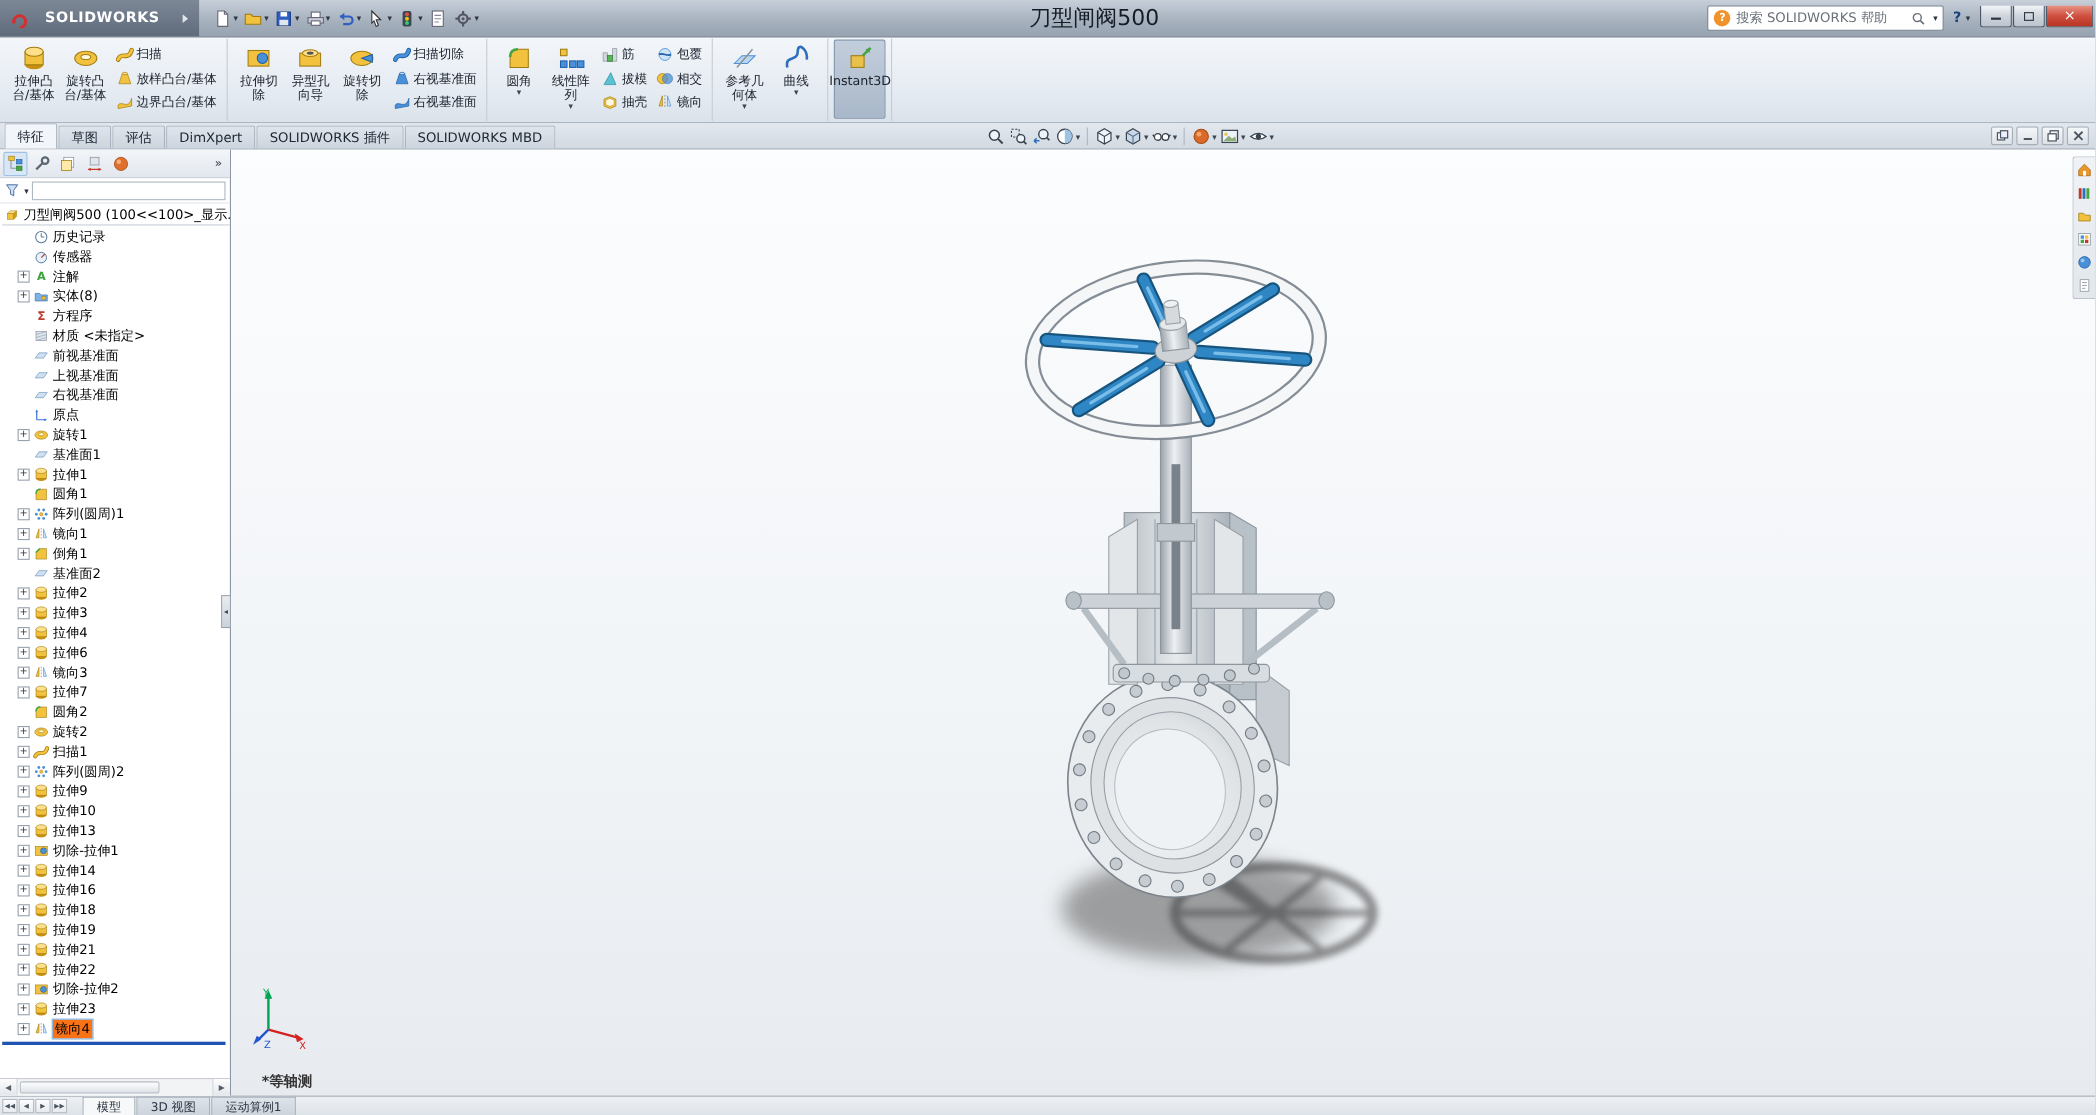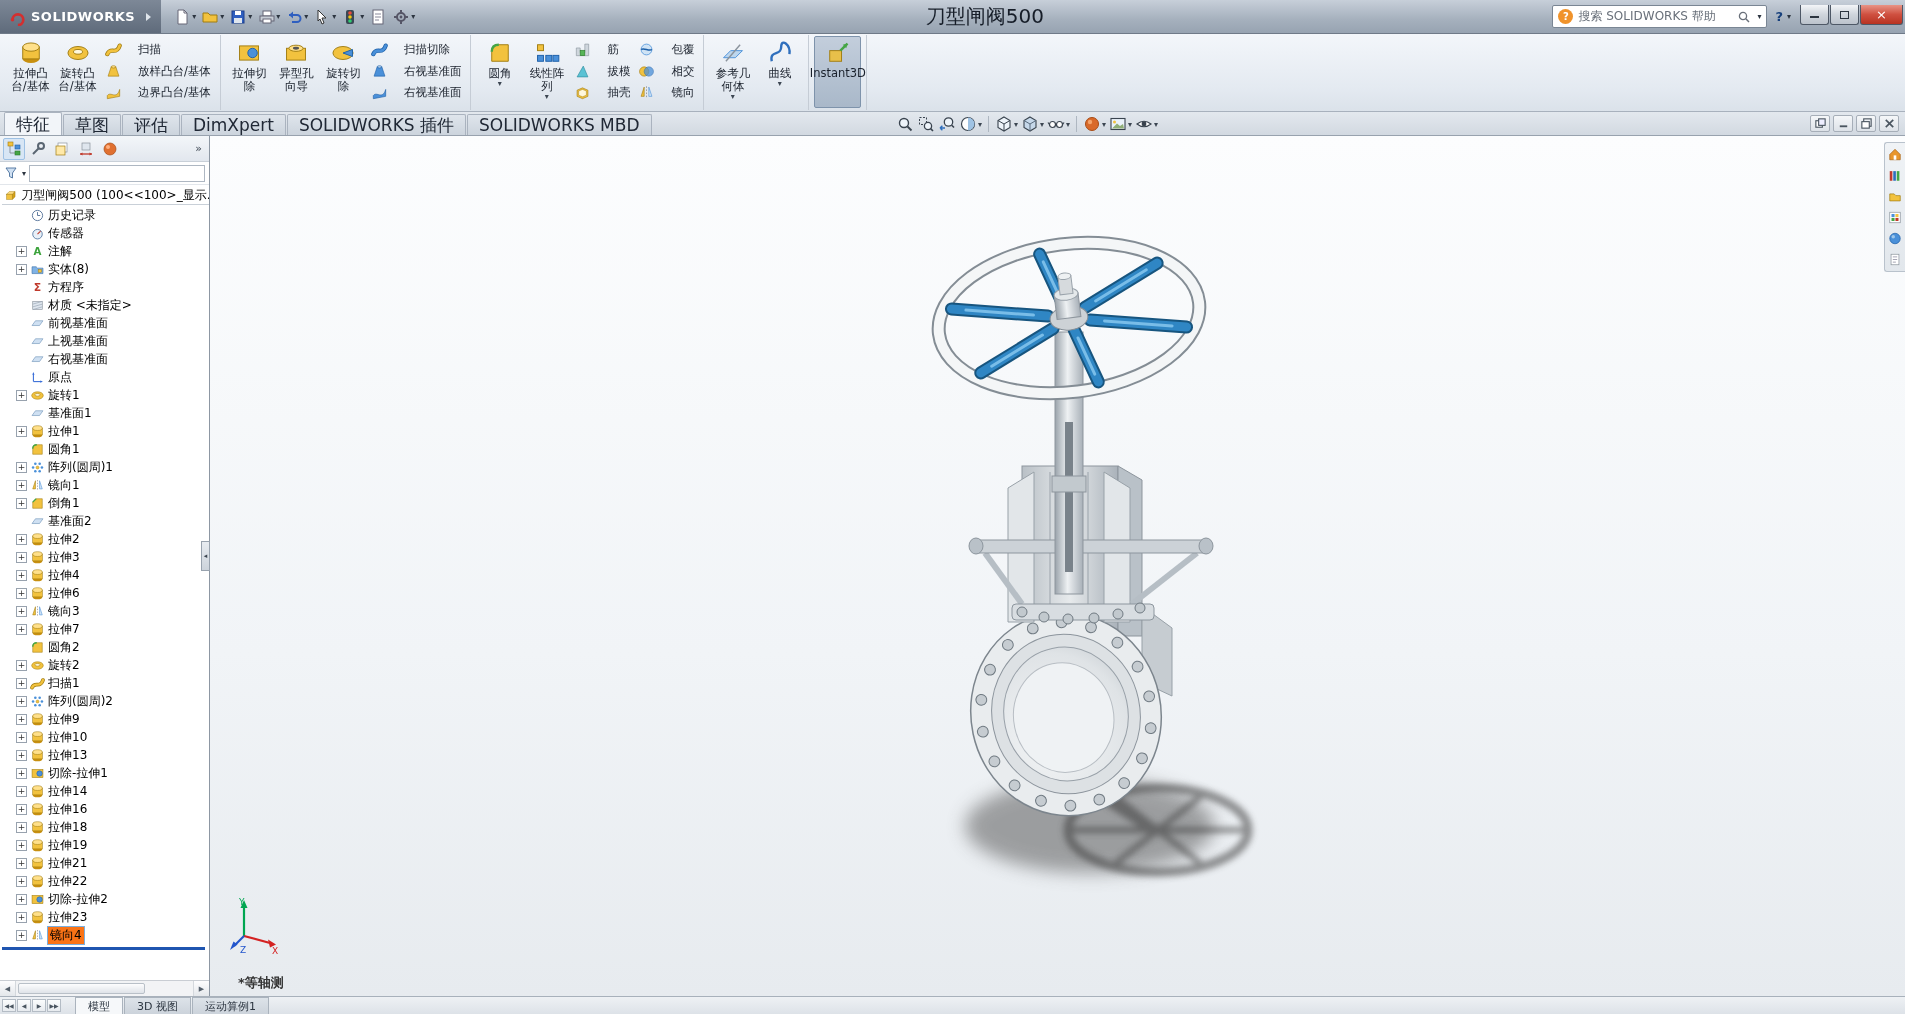--- a/index.html
+++ b/index.html
@@ -1,20 +1,20 @@
 <!DOCTYPE html>
 <html><head>
 <meta charset="utf-8">
 <style>
 *{box-sizing:border-box;margin:0;padding:0}
 html,body{margin:0;background:#cfd5dc}
 #app{position:relative;width:1905px;height:1014px;overflow:hidden;font-family:"DejaVu Sans","Liberation Sans",sans-serif;font-size:13px;background:#dfe3e9}
 
 .titlebar{height:34px;display:flex;align-items:center;background:linear-gradient(#c7cfd9,#a5b0bd 60%,#97a3b1);border-bottom:1px solid #6f7a88;position:relative;z-index:6}
-.logo{display:flex;align-items:center;gap:5px;height:100%;padding:0 10px 0 8px;background:linear-gradient(#7d8897,#5f6b7b);color:#fff;font-weight:bold;font-size:13px;letter-spacing:.5px}
+.logo{display:flex;align-items:center;gap:15px;height:100%;padding:0 10px 0 8px;background:linear-gradient(#7d8897,#5f6b7b);color:#fff;font-weight:bold;font-size:13px;letter-spacing:.5px}
 .menu-arrow{width:0;height:0;border-left:5px solid #dfe5eb;border-top:4px solid transparent;border-bottom:4px solid transparent;margin-left:6px}
 .qat{display:flex;align-items:center;margin-left:10px;gap:1px}
 .qbtn{display:flex;align-items:center;padding:2px;border-radius:2px;cursor:default}
 .qcaret{font-size:8px;color:#2c3540;margin-left:1px}
 .tb-title{flex:1;text-align:center;font-size:20px;color:#161d28}
 .tb-right{display:flex;align-items:center;gap:8px;padding-right:2px}
 .searchbox{width:215px;height:23px;background:#fff;border:1px solid #7a8694;border-radius:2px;display:flex;align-items:center;gap:5px;padding:0 5px;font-size:12px;color:#69707a}
 .sbadge{width:15px;height:15px;border-radius:50%;background:#f0932b;color:#fff;font-size:10px;font-weight:bold;display:flex;align-items:center;justify-content:center;flex:0 0 15px}
 .sb-text{flex:1;overflow:hidden;white-space:nowrap}
 .helpbtn{display:flex;align-items:center;gap:3px;font-size:13px;color:#17407c;font-weight:bold}
@@ -24,24 +24,24 @@
 .gl-min{display:block;width:9px;border-bottom:2px solid #2c3540;height:6px}
 .gl-max{display:block;width:9px;height:8px;border:1.5px solid #2c3540}
 
 .ribbon{position:absolute;top:34px;left:0;right:0;height:78px;background:linear-gradient(#f3f6fa,#e4eaf1 70%,#dbe2ea);border-bottom:1px solid #a8b1bd;display:flex;align-items:stretch;padding:1px 2px}
 .rgroup{display:flex;align-items:flex-start;padding:1px 5px;border-right:1px solid #c5ccd5}
 .bigbtn{width:47px;min-height:72px;display:flex;flex-direction:column;align-items:center;padding-top:3px;border:1px solid transparent;border-radius:2px;font-size:11.5px;line-height:13px;text-align:center;color:#1a212c}
 .bigbtn .blabel{white-space:pre-line;margin-top:1px}
 .bigbtn.active{background:linear-gradient(#c3cedc,#a9b8c9);border-color:#7e93ab}
 .bigbtn .caret{font-size:8px;color:#3c4652;line-height:7px}
 .smallcol{display:flex;flex-direction:column;justify-content:space-between;padding:5px 2px 7px;height:72px}
-.smallbtn{display:flex;align-items:center;gap:16px;font-size:11.5px;color:#1a212c;padding:0 2px;white-space:nowrap}
+.smallbtn{display:flex;align-items:center;gap:2px;font-size:11.5px;color:#1a212c;padding:0 2px;white-space:nowrap}
 
 .tabrow{position:absolute;top:112px;left:0;right:0;height:24px;background:linear-gradient(#e3e8ee,#d2d9e1);border-bottom:1px solid #98a2ae;display:flex;align-items:flex-end;padding-left:4px}
-.rtab{height:21px;display:flex;align-items:center;padding:0 11px;font-size:17px;color:#202835;border:1px solid #aab3bf;border-bottom:none;background:linear-gradient(#dfe5ec,#ccd4dd);margin-right:1px;border-radius:2px 2px 0 0}
+.rtab{height:21px;display:flex;align-items:center;padding:0 11px;font-size:12px;color:#202835;border:1px solid #aab3bf;border-bottom:none;background:linear-gradient(#dfe5ec,#ccd4dd);margin-right:1px;border-radius:2px 2px 0 0}
 .rtab.active{background:#f2f5f9;height:23px}
 .headsup{position:absolute;left:895px;top:2px;display:flex;align-items:center;gap:1px}
 .hbtn{display:flex;align-items:center;padding:1px;border-radius:2px}
 .hcaret{font-size:8px;color:#3c4652;margin-left:1px}
 .vsep{width:1px;height:16px;background:#aeb7c1;margin:0 4px}
 .mdictrls{position:absolute;right:6px;top:3px;display:flex;gap:3px}
 .mbtn{width:20px;height:17px;display:flex;align-items:center;justify-content:center;border:1px solid #a6aeb8;background:linear-gradient(#f5f7f9,#dde2e8);border-radius:2px}
 
 .main{position:absolute;top:136px;left:0;right:0;bottom:18px;display:flex}
 .panel{width:210px;background:#fff;border-right:1px solid #8d97a3;display:flex;flex-direction:column;position:relative;z-index:3}

